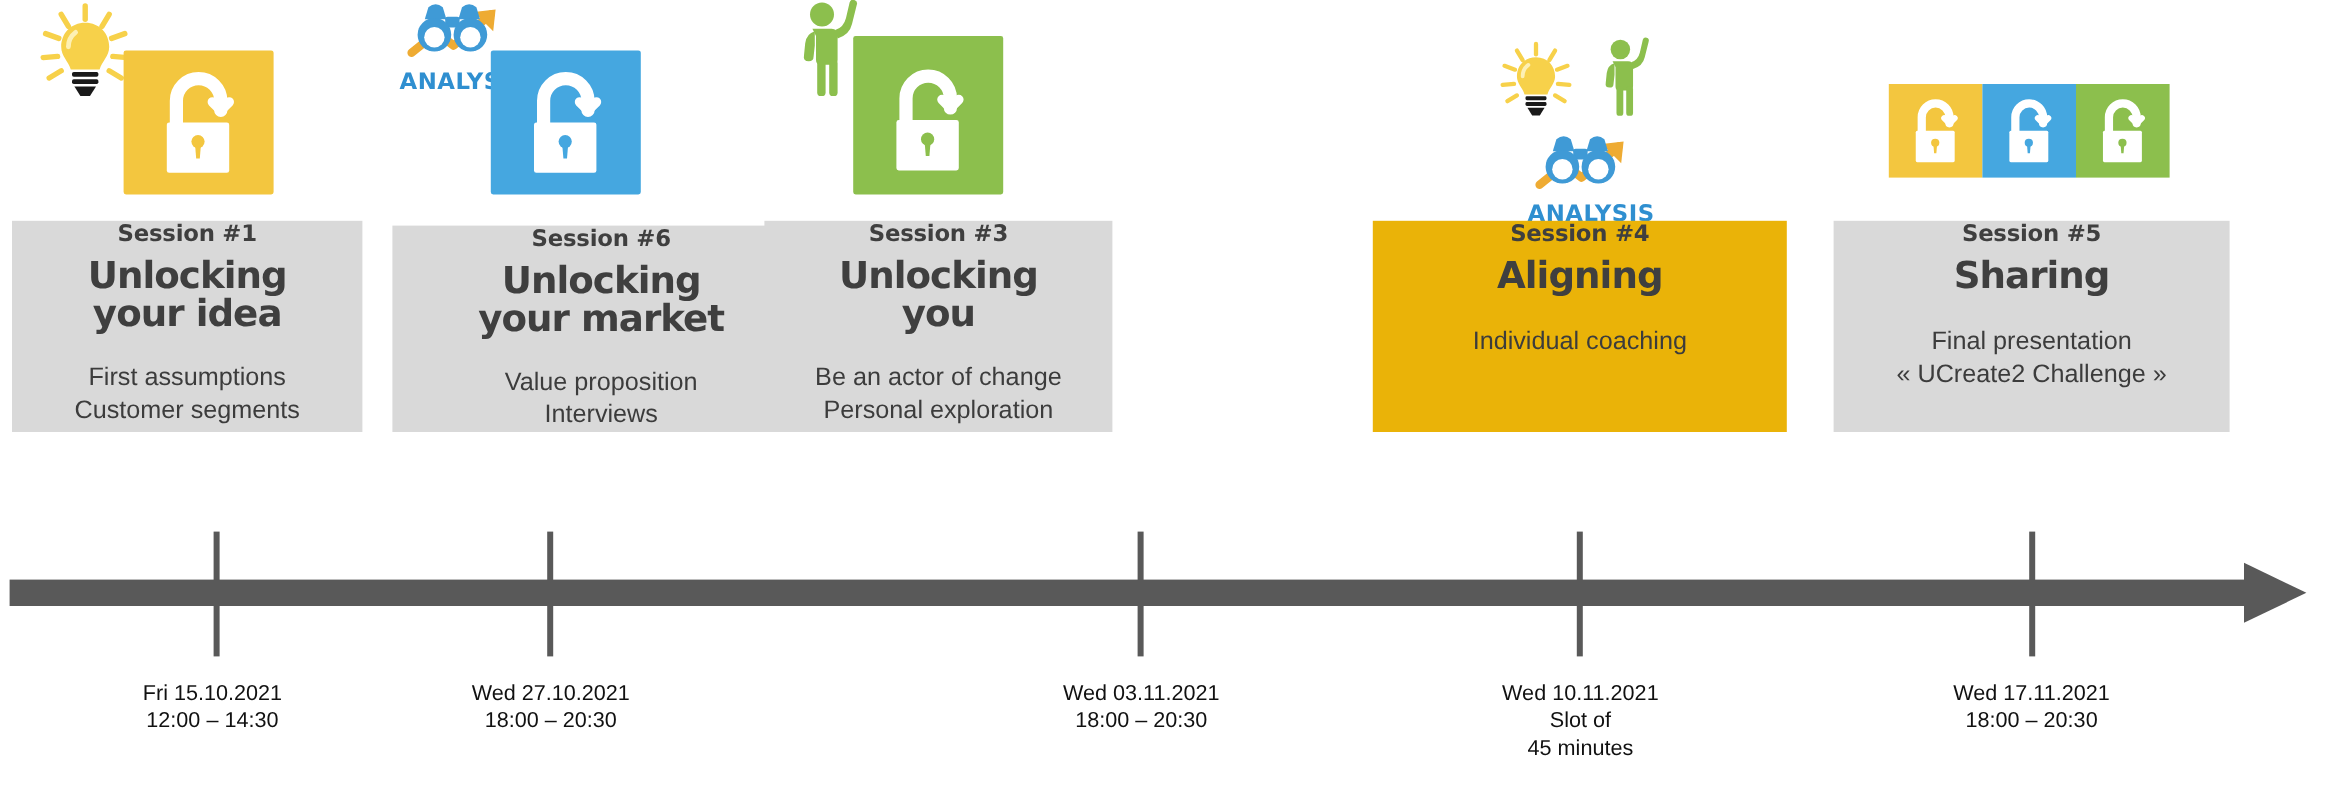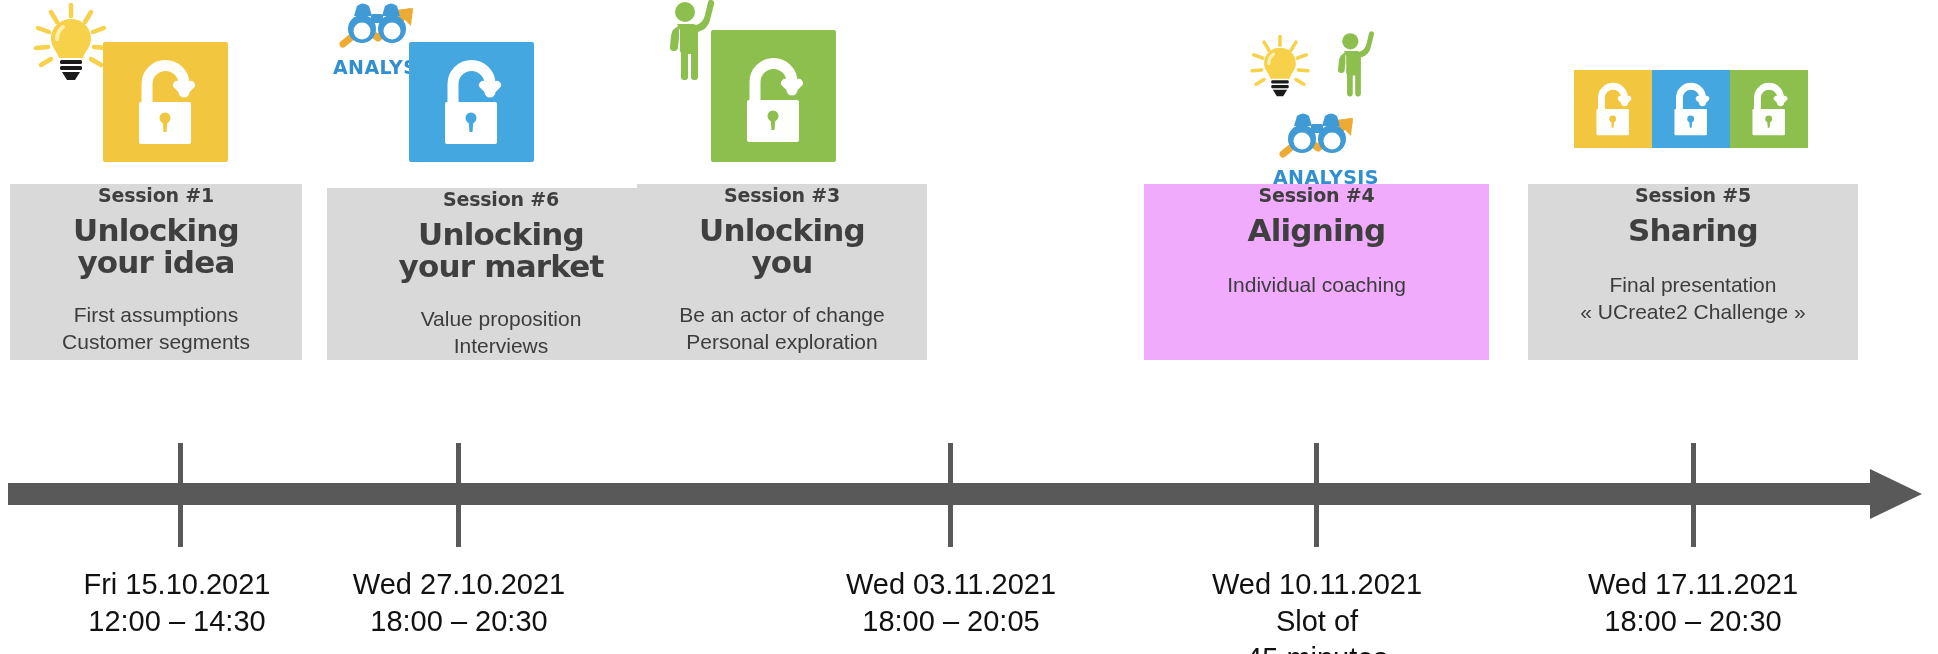--- a/index.html
+++ b/index.html
@@ -59,21 +59,21 @@
   .trio > div { width:78px; height:78px; }
 
   
   .card {
     position: absolute;
     box-sizing: border-box;
     padding-top: 0;
     text-align: center;
   }
   .card.grey  { background: #d9d9d9; }
-  .card.green { background: #f0abfc; }
+  .card.green { background: #eab308; }
 
   .card-session {
     font-family: "DejaVu Sans", sans-serif;
     font-weight: bold;
     font-size: 19px;
     color: #3f3f3f;
     line-height: 1.25;
     letter-spacing: -0.2px;
   }
   .card-title {
@@ -121,21 +121,21 @@
     top: 443px;
     width: 5px;
     height: 104px;
     background: #595959;
   }
   .date {
     position: absolute;
     top: 566px;
     text-align: center;
     font-family: "Liberation Sans", sans-serif;
-    font-size: 29px;
+    font-size: 18px;
     color: #111111;
     line-height: 1.28;
     white-space: pre-line;
   }
 </style>
 </head>
 <body>
 
 <div class="stage">
 
@@ -257,21 +257,21 @@
     <div class="card grey" style="left:-148px; top:184px; width:290px; height:176px;">
       <div class="card-session">Session #3</div>
       <div class="card-title">Unlocking
 you</div>
       <div class="card-desc" style="top:118px; left:-22px; width:334px;">Be an actor of change
 Personal exploration</div>
     </div>
 
     <div class="tick" style="left:163px;"></div>
     <div class="date" style="left:20px; width:292px;">Wed 03.11.2021
-18:00 – 20:05</div>
+18:00 – 20:30</div>
   </div>
 
   <div class="session" style="left:1178px; width:345px;">
     <div class="icon-zone">
       <span class="bulb-icon" style="left:71px; top:34px;">
         <svg width="62" height="64" viewBox="0 0 78 80">
           <g stroke="#f7d14a" stroke-width="4.5" stroke-linecap="round">
             <line x1="39" y1="3" x2="39" y2="14"></line>
             <line x1="19" y1="10" x2="25" y2="20"></line>
             <line x1="59" y1="10" x2="53" y2="20"></line>

